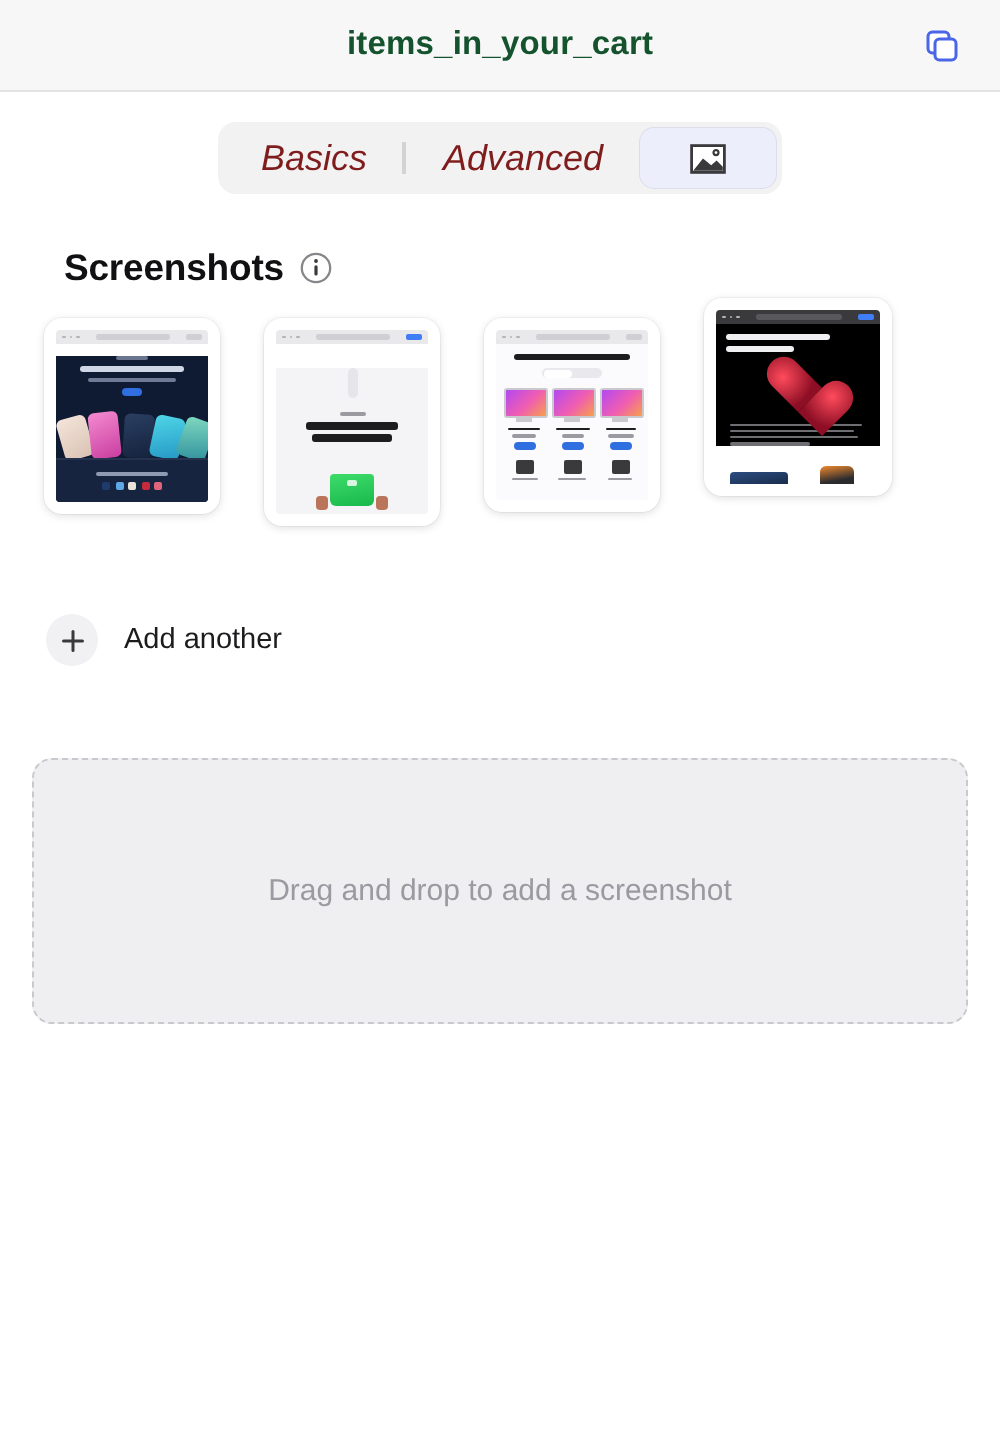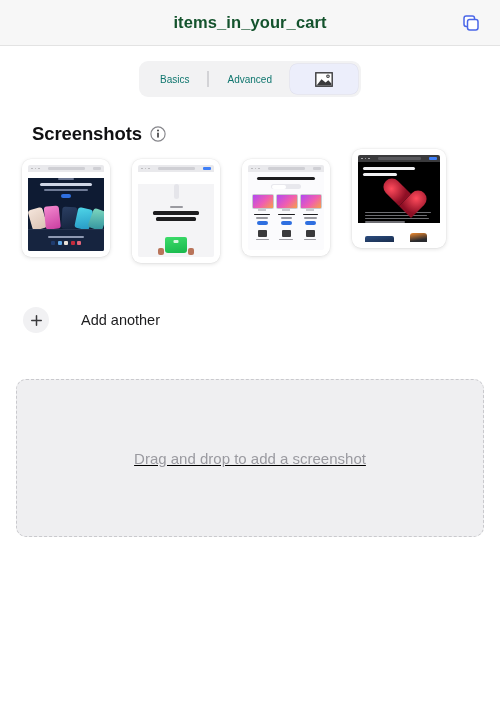--- a/index.html
+++ b/index.html
@@ -61,25 +61,26 @@
     height: 30px;
     box-sizing: content-box;
   }
   .tab {
     position: relative;
     height: 30px;
     display: flex;
     align-items: center;
     justify-content: center;
     padding: 0 18px;
-    font-size: 10px;
-    color: #0f766e;
+    font-size: 18px;
+    color: #7f1d1d;
     border-radius: 7px;
     cursor: pointer;
     white-space: nowrap;
+    font-style: italic;
   }
   .tab-sep {
     width: 1px;
     height: 16px;
     background: #d3d3d6;
     flex: 0 0 1px;
   }
   .tab.selected {
     background: #eceefb;
     box-shadow: 0 0 0 0.5px rgba(120,125,200,0.18);
@@ -261,35 +262,34 @@
     margin: 44px 0 0 23px;
     width: fit-content;
     cursor: pointer;
   }
   .add-circle {
     width: 26px; height: 26px; border-radius: 50%;
     background: #f1f1f3;
     display: flex; align-items: center; justify-content: center;
     color: #3a3a3c; font-size: 16px; line-height: 1;
   }
-  .add-label { font-size: 14.5px; color: #1c1c1e; margin-left: 19px; }
+  .add-label { font-size: 14.5px; color: #1c1c1e; }
 
   
   .dropzone {
     margin: 46px 16px 0 16px;
-    height: 158px;
+    height: 133px;
     border: 1.5px dashed #c9c9cd;
     border-radius: 10px;
     background: #efeff1;
     display: flex;
     align-items: center;
     justify-content: center;
     cursor: pointer;
     box-sizing: border-box;
-    text-decoration: underline;
   }
   .dropzone-label {
     font-size: 15px;
     color: #9a9aa0;
   }
 </style>
 </head>
 <body>
 
 <div class="titlebar">

